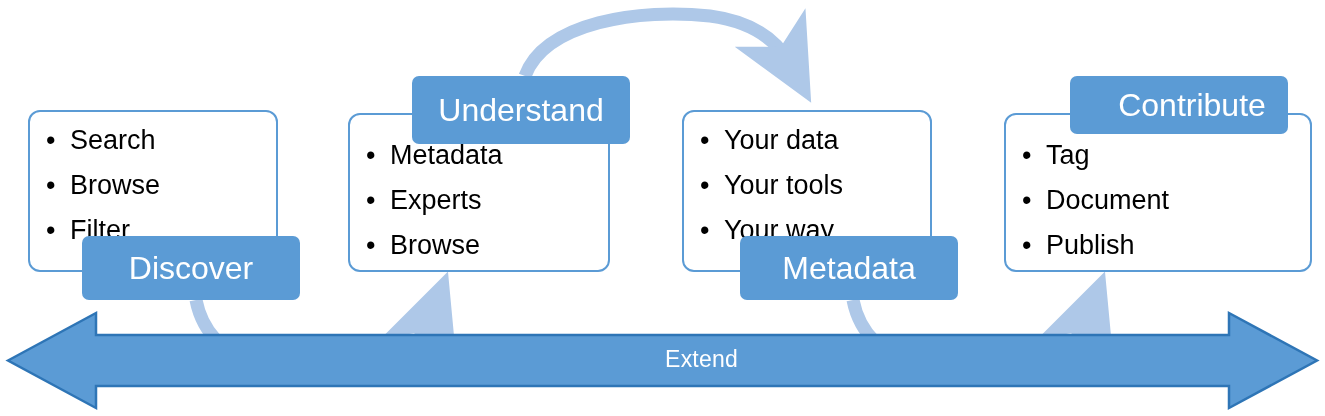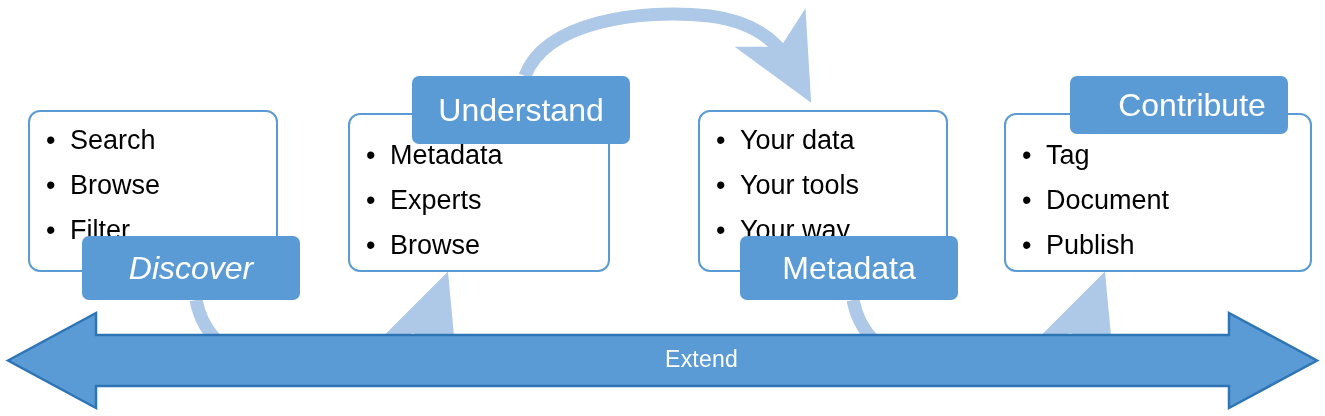--- a/index.html
+++ b/index.html
@@ -125,32 +125,32 @@
   </svg>
   <div class="extend-label">Extend</div>
 
   <div class="content-box" style="left:28px; top:110px; width:250px; height:162px;">
     <ul class="bullets" style="top:6px;">
       <li>Search</li>
       <li>Browse</li>
       <li>Filter</li>
     </ul>
   </div>
-  <div class="stage-label" style="left:82px; top:236px; width:218px; height:64px;font-style:italic;">Discover</div>
+  <div class="stage-label" style="left:82px; top:236px; width:218px; height:64px;">Discover</div>
 
   <div class="content-box" style="left:348px; top:113px; width:262px; height:159px;">
     <ul class="bullets" style="top:18px;">
       <li>Metadata</li>
       <li>Experts</li>
       <li>Browse</li>
     </ul>
   </div>
   <div class="stage-label" style="left:412px; top:76px; width:218px; height:68px;">Understand</div>
 
-  <div class="content-box" style="left:682px; top:110px; width:250px; height:162px;margin-left:16px;">
+  <div class="content-box" style="left:682px; top:110px; width:250px; height:162px;">
     <ul class="bullets" style="top:6px;">
       <li>Your data</li>
       <li>Your tools</li>
       <li>Your way</li>
     </ul>
   </div>
   <div class="stage-label" style="left:740px; top:236px; width:218px; height:64px;">Metadata</div>
 
   <div class="content-box" style="left:1004px; top:113px; width:308px; height:159px;">
     <ul class="bullets" style="top:18px;">

